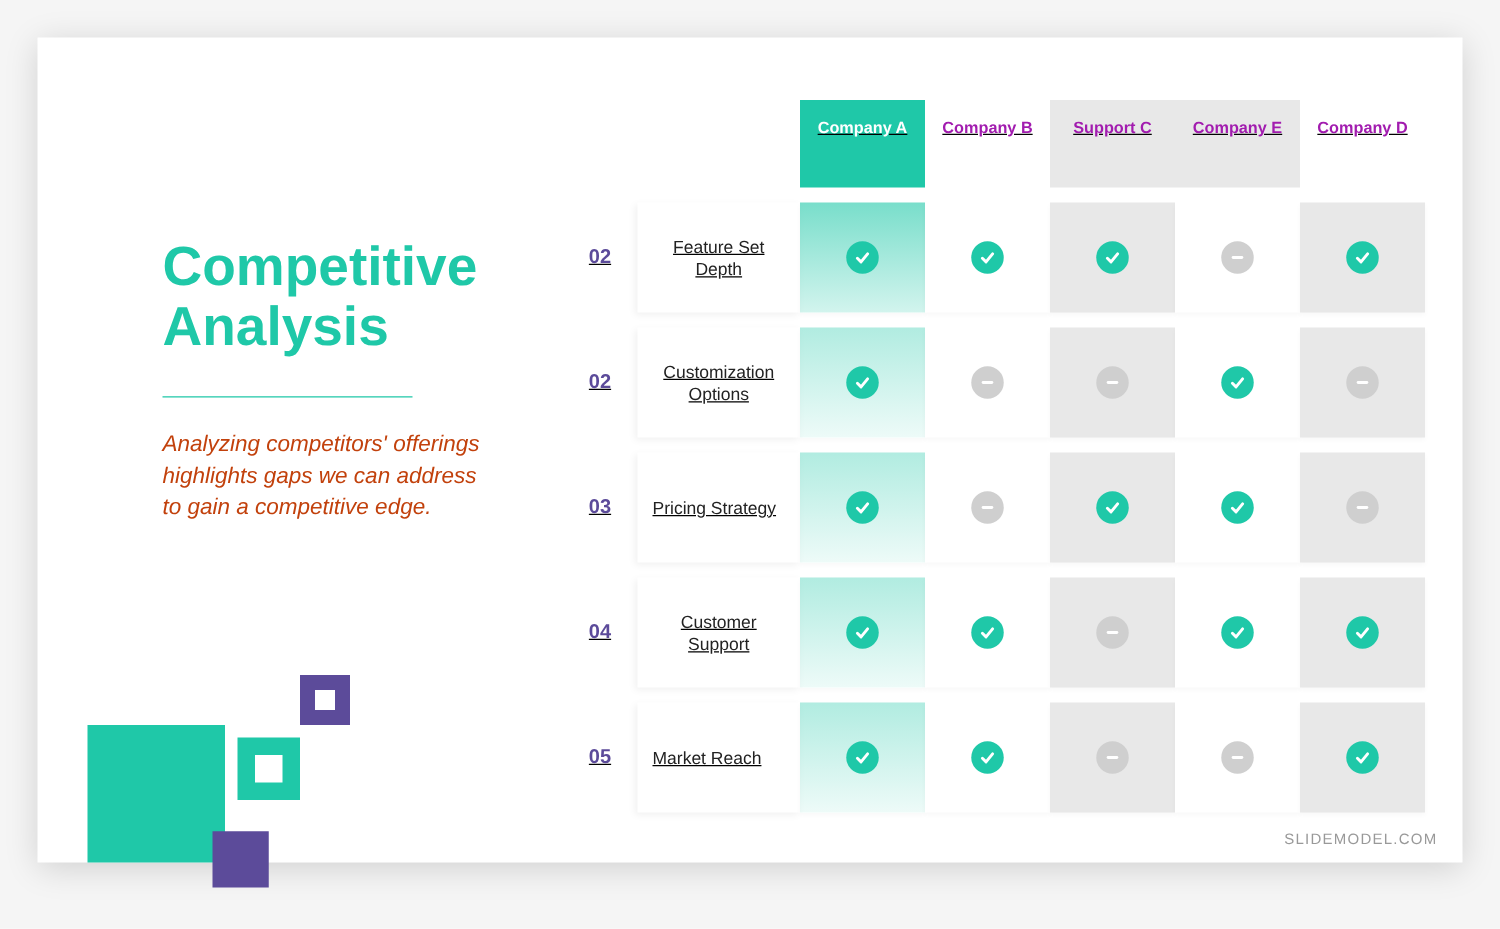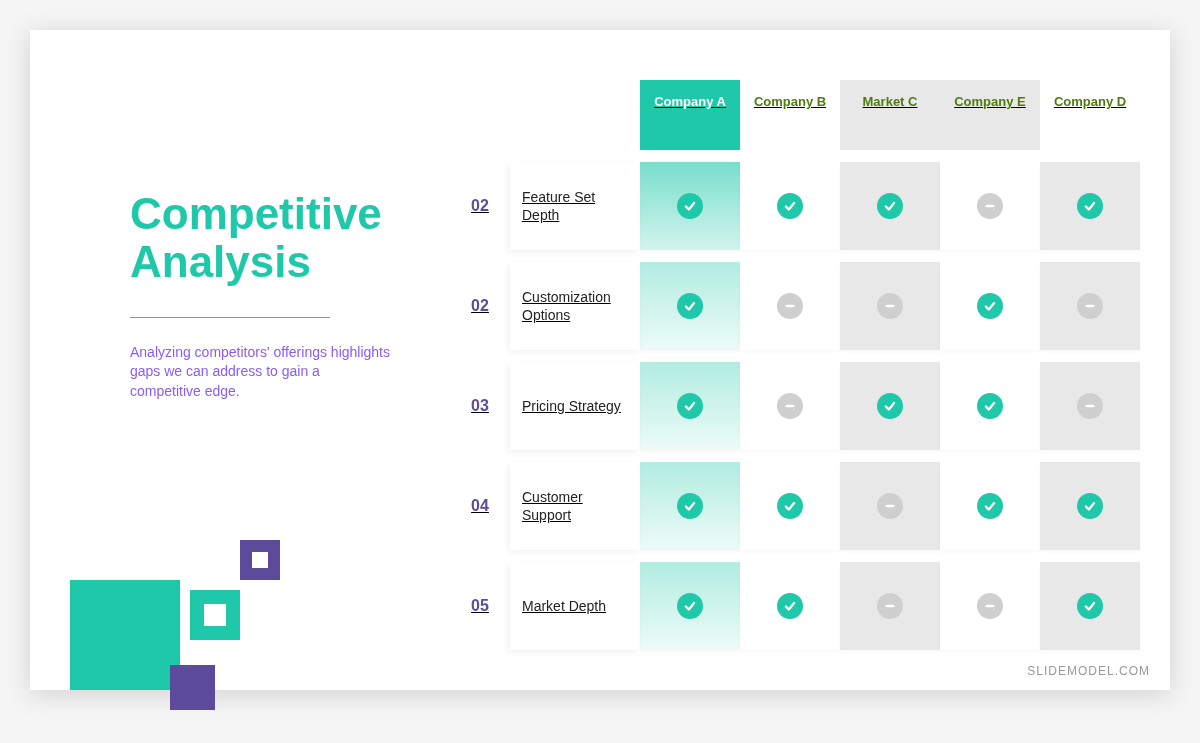--- a/index.html
+++ b/index.html
@@ -35,24 +35,25 @@
     line-height: 1.1;
     margin-bottom: 20px;
   }
   .divider {
     width: 200px;
     height: 1px;
     background: #1fc8a8;
     margin: 30px 0 25px 0;
   }
   .desc {
-    font-size: 14px;
+    font-size: 18px;
     line-height: 1.4;
-    color: #8b5cf6;
+    color: #c2410c;
     width: 260px;
+    font-style: italic;
   }
 
   
   .deco { position: absolute; }
   .deco.sq { background: #1fc8a8; }
   .deco.big { left: 40px; bottom: 0; width: 110px; height: 110px; }
   .deco.teal-ring { left: 160px; bottom: 50px; width: 50px; height: 50px; border: 14px solid #1fc8a8; }
   .deco.purple-ring { left: 210px; bottom: 110px; width: 40px; height: 40px; border: 12px solid #5c4b9a; }
   .deco.purple-sq { left: 140px; bottom: -20px; width: 45px; height: 45px; background: #5c4b9a; }
 
@@ -66,21 +67,21 @@
   }
   .headers {
     display: grid;
     grid-template-columns: 60px 130px 100px 100px 100px 100px 100px;
     height: 70px;
   }
   .col-head {
     background: #e8e8e8;
     font-size: 13px;
     font-weight: 700;
-    color: #4d7c0f;
+    color: #a21caf;
     text-align: center;
     padding: 14px 10px;
     line-height: 1.3;
   }
   .col-head.white { background: #fff; }
   .col-head.highlight { background: #1fc8a8; color: #fff; }
   .spacer { background: transparent; }
 
   .rows { margin-top: 0; }
   .row {
@@ -101,20 +102,21 @@
   }
   .rowlabel {
     display: flex;
     align-items: center;
     font-size: 14px;
     color: #222;
     padding: 0 12px;
     background: #fff;
     box-shadow: -2px 2px 6px rgba(0,0,0,0.06);
     line-height: 1.3;
+    text-align: center;
   }
   .cell {
     display: flex;
     align-items: center;
     justify-content: center;
     box-shadow: 0 2px 4px rgba(0,0,0,0.03);
   }
   .cell.gray { background: #e8e8e8; }
   .cell.white { background: #fff; }
   .cell.highlight { background: linear-gradient(180deg, rgba(31,200,168,0.35), rgba(31,200,168,0.08)); }
@@ -153,21 +155,21 @@
   <div class="deco teal-ring"></div>
   <div class="deco purple-ring"></div>
   <div class="deco purple-sq"></div>
 
   <div class="matrix">
     <div class="headers">
       <div class="spacer"></div>
       <div class="spacer"></div>
       <div class="col-head highlight">Company A</div>
       <div class="col-head white">Company B</div>
-      <div class="col-head">Market C</div>
+      <div class="col-head">Support C</div>
       <div class="col-head">Company E</div>
       <div class="col-head white">Company D</div>
     </div>
 
     <div class="rows" id="matrix-rows">
         <div class="row">
           <div class="rownum">02</div>
           <div class="rowlabel">Feature Set Depth</div>
           <div class="cell highlight">
             <div class="ic yes">
@@ -317,21 +319,21 @@
           <div class="cell gray">
             <div class="ic yes">
               <svg viewBox="0 0 24 24" fill="none" stroke="#fff" stroke-width="4" stroke-linecap="round" stroke-linejoin="round">
                 <polyline points="5 13 10 18 19 7"></polyline>
               </svg>
             </div>
           </div>
         </div>
         <div class="row">
           <div class="rownum">05</div>
-          <div class="rowlabel">Market Depth</div>
+          <div class="rowlabel">Market Reach</div>
           <div class="cell highlight">
             <div class="ic yes">
               <svg viewBox="0 0 24 24" fill="none" stroke="#fff" stroke-width="4" stroke-linecap="round" stroke-linejoin="round">
                 <polyline points="5 13 10 18 19 7"></polyline>
               </svg>
             </div>
           </div>
           <div class="cell white">
             <div class="ic yes">
               <svg viewBox="0 0 24 24" fill="none" stroke="#fff" stroke-width="4" stroke-linecap="round" stroke-linejoin="round">

